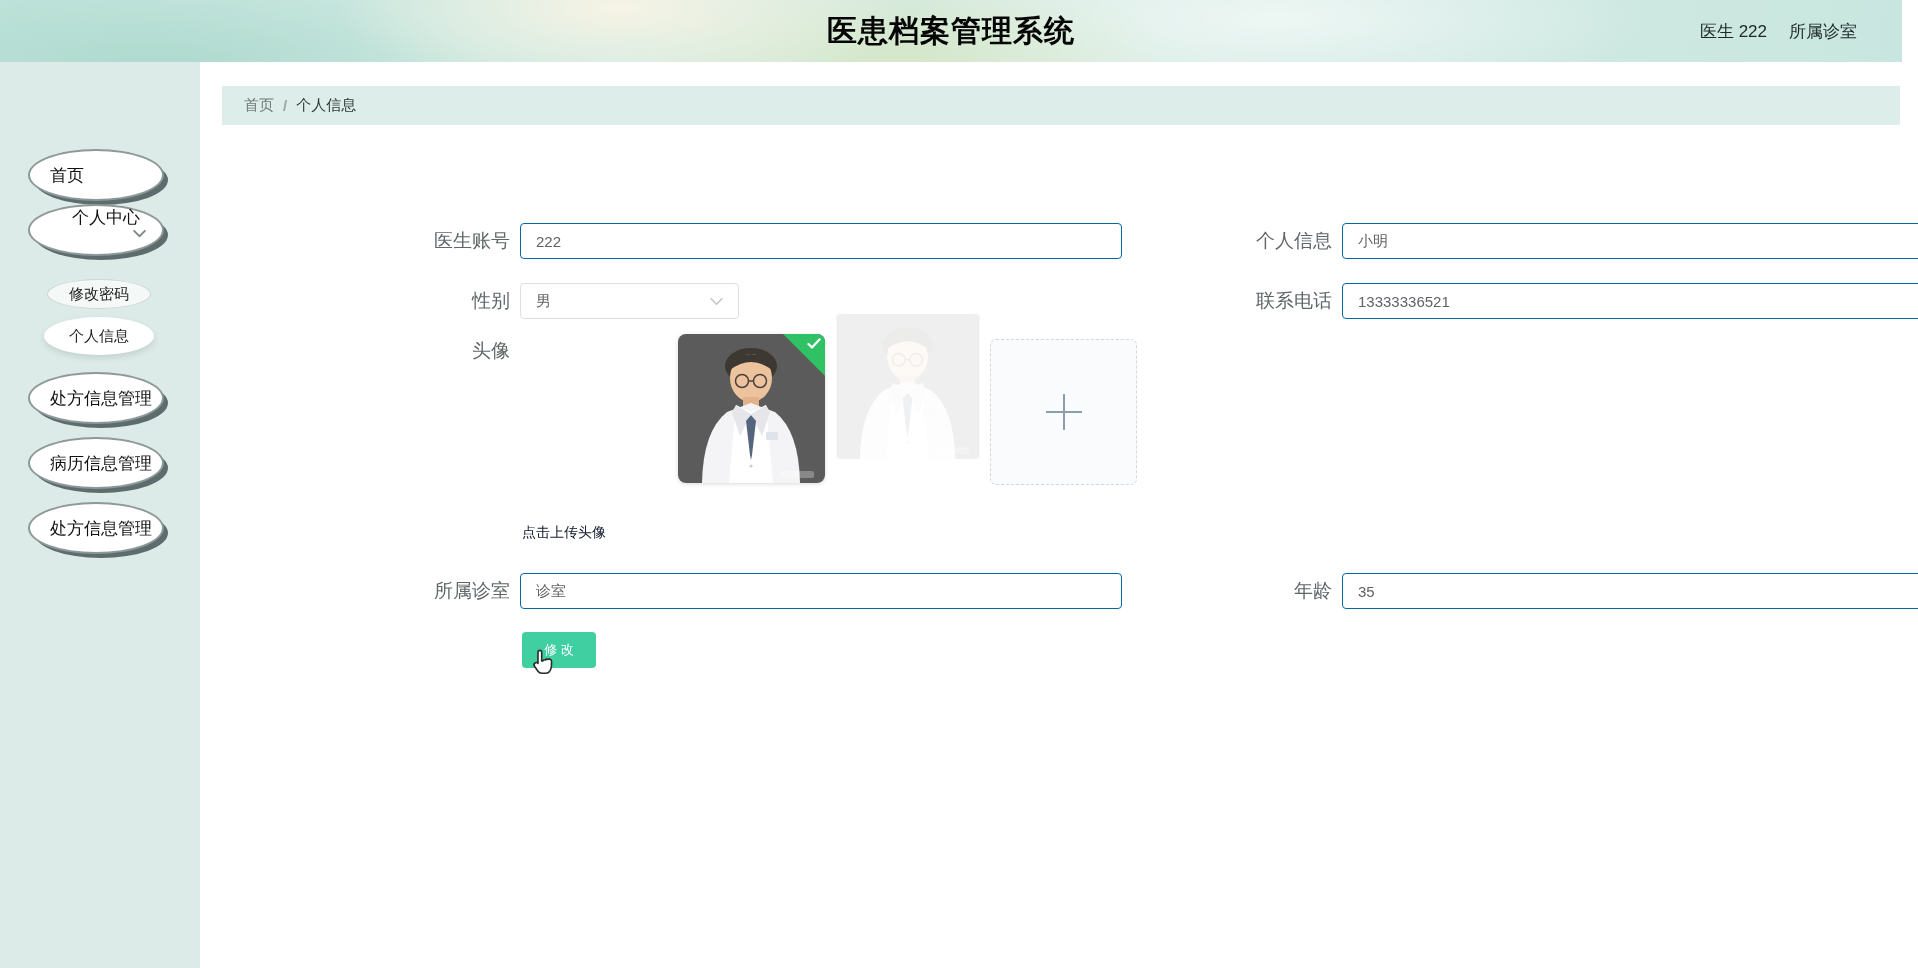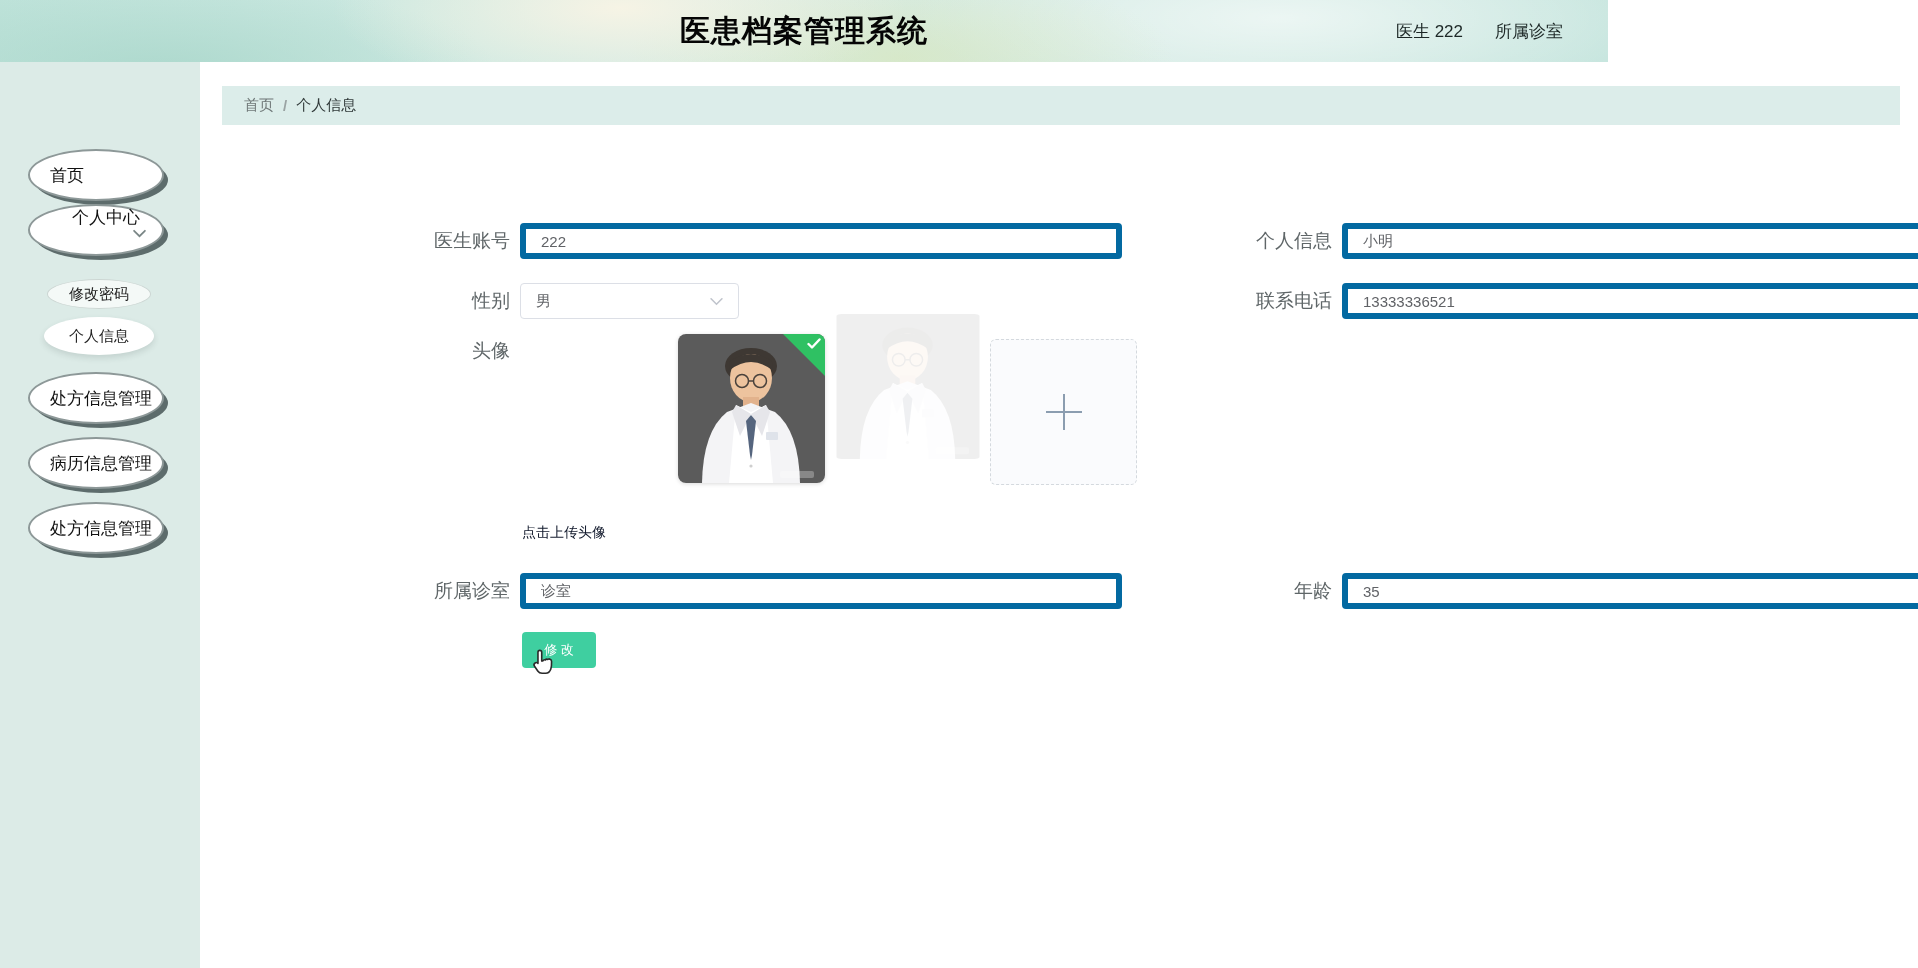--- a/index.html
+++ b/index.html
@@ -1,32 +1,32 @@
 <!DOCTYPE html>
 <html><head>
 <meta charset="utf-8">
 <style>
   * { margin:0; padding:0; box-sizing:border-box; }
   html,body { width:1918px; height:968px; overflow:hidden;
     font-family:"Liberation Sans","DejaVu Sans",sans-serif; background:#fff; }
 
   
-  .header { position:absolute; left:0; top:0; width:1608px; height:62px;
+  .header { position:absolute; left:0; top:0; width:1902px; height:62px;
     background:
       radial-gradient(ellipse 480px 150px at 620px 8px,  rgba(248,244,229,0.95), rgba(248,244,229,0) 60%),
       radial-gradient(ellipse 420px 140px at 900px 58px, rgba(214,229,178,0.55), rgba(214,229,178,0) 65%),
       radial-gradient(ellipse 620px 150px at 1280px 18px, rgba(255,255,255,0.60), rgba(255,255,255,0) 60%),
       radial-gradient(ellipse 480px 130px at 160px 70px, rgba(170,215,203,0.85), rgba(170,215,203,0) 70%),
       linear-gradient(100deg,#bfe3da 0%,#cde9e2 30%,#d8ece6 55%,#c8e6df 100%);
   }
   .header-title { position:absolute; left:0; right:0; top:0; height:62px;
     display:flex; align-items:center; justify-content:center;
     font-size:30px; font-weight:700; color:#050505; letter-spacing:1px; }
   .header-right { position:absolute; right:45px; top:0; height:62px;
-    display:flex; align-items:center; gap:32px; font-size:17px; color:#1c2726; }
+    display:flex; align-items:center; gap:22px; font-size:17px; color:#1c2726; }
   .header-right .logout { cursor:pointer; }
 
   
   .sidebar { position:absolute; left:0; top:62px; width:200px; height:906px;
     background:#dcebe7; }
   .nav-oval { position:absolute; background:#fff; border-radius:50%;
     display:flex; align-items:center; cursor:pointer; color:#111; }
   .nav-big { width:136px; height:52px; left:28px; border:2px solid #8d9898;
     box-shadow:5px 5px 0 -1px #5d6c6c; padding-left:20px; font-size:17px; }
   .nav-sub { font-size:15px; justify-content:center; color:#222; }
@@ -46,21 +46,21 @@
   .breadcrumb { position:absolute; left:22px; top:24px; width:1678px; height:39px;
     background:#dcedea; display:flex; align-items:center; padding-left:22px;
     font-size:15px; gap:9px; }
   .bc-home { color:#6f7878; cursor:pointer; }
   .bc-sep  { color:#9aa3a3; font-weight:700; }
   .bc-cur  { color:#2f3838; }
 
   
   .f-label { position:absolute; width:120px; text-align:right; font-size:19px;
     color:#5f6668; line-height:36px; }
-  .f-input { position:absolute; height:36px; border:6px solid #0369a1; border-radius:4px;
+  .f-input { position:absolute; height:36px; border:1px solid #0369a1; border-radius:4px;
     padding:0 15px; font-size:15px; color:#606266; background:#fff; outline:none;
     font-family:"Liberation Sans","DejaVu Sans",sans-serif; }
   .f-select { position:absolute; height:36px; border:1px solid #dcdfe6; border-radius:4px;
     background:#fff; display:flex; align-items:center; padding:0 15px;
     font-size:15px; color:#606266; cursor:pointer; }
   .f-select .sel-arrow { margin-left:auto; display:flex; align-items:center; }
 
   .lbl-account { left:190px; top:161px; }   .in-account { left:320px; top:161px; width:602px; }
   .lbl-name    { left:1012px; top:161px; }  .in-name    { left:1142px; top:161px; width:598px; }
   .lbl-gender  { left:190px; top:221px; }   .sel-gender { left:320px; top:221px; width:219px; }

